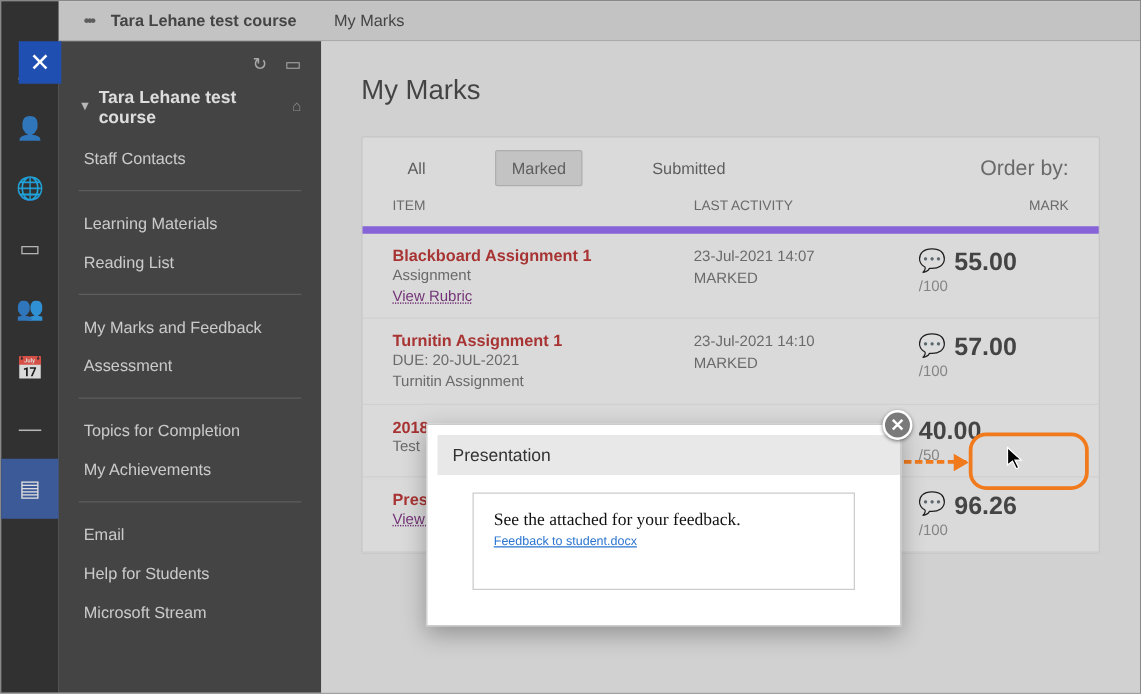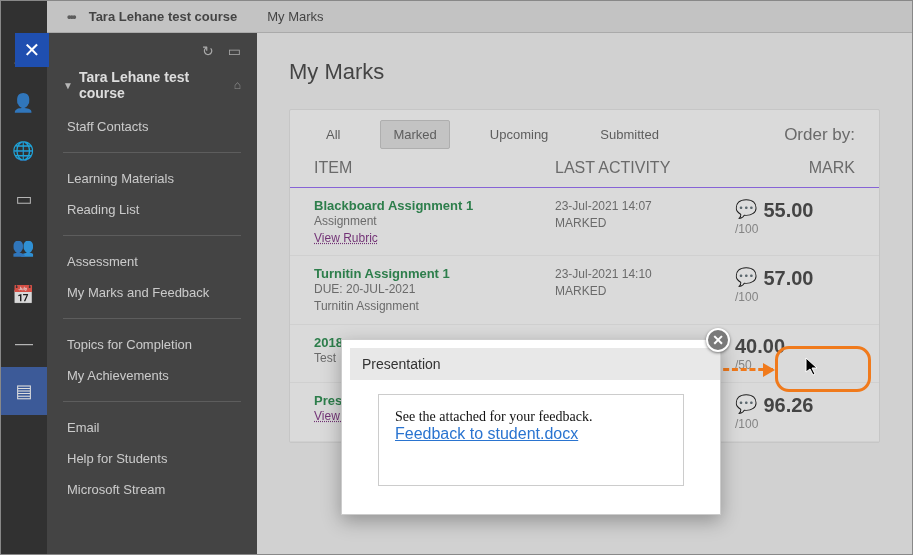--- a/index.html
+++ b/index.html
@@ -96,46 +96,46 @@
 .card {
   background: #fbfbfb;
   border: 1px solid #e0e0e0;
   border-radius: 2px;
   position: relative;
 }
 .card-tabs {
   display: flex; align-items: center;
   padding: 10px 24px 0 24px;
   font-size: 13px;
-  gap: 28px;
+  gap: 44px;
   color: #555;
 }
 .card-tabs .tab { padding: 6px 12px; cursor: pointer;}
 .card-tabs .tab.active { background: #dcdcdc; border: 1px solid #c0c0c0; border-radius: 2px;}
 .orderby { margin-left: auto; font-size: 17px; color: #666; }
 
 .cols {
   display: grid;
   grid-template-columns: 1fr 180px 120px;
   padding: 10px 24px;
-  font-size: 16px;
+  font-size: 11px;
   color: #666;
-  border-bottom: 1px solid #8b5cf6;
+  border-bottom: 6px solid #8b5cf6;
 }
 .cols .ch-mark { text-align: right;}
 
 .row {
   display: grid;
   grid-template-columns: 1fr 180px 120px;
   padding: 10px 24px;
   border-bottom: 1px solid #eee;
   font-size: 13px;
 }
 .row:last-child { border-bottom: none; }
-.item-title { color: #15803d; font-weight: 600; font-size: 13px;}
+.item-title { color: #b91c1c; font-weight: 600; font-size: 13px;}
 .item-sub { color: #666; font-size: 12px; line-height: 1.4; }
 .item-link { color: #701a75; text-decoration: underline dotted; font-size: 12px; cursor: pointer;}
 .activity { color: #666; font-size: 12px; line-height: 1.4;}
 .mark-cell { text-align: left; }
 .mark-value { font-size: 20px; font-weight: 700; color: #333; }
 .mark-total { font-size: 12px; color: #888; display: block;}
 .bubble { color: #3b8bd6; margin-right: 6px; font-size: 18px; vertical-align: 2px;}
 
 
 .highlight-ring {
@@ -184,26 +184,26 @@
 .modal-title {
   background: #e8e8e8;
   padding: 8px 12px;
   font-size: 14px;
   color: #333;
   margin: 8px 0 14px 8px;
 }
 .modal-body {
   margin: 0 36px;
   border: 1px solid #ccc;
-  padding: 14px 16px 42px 16px;
+  padding: 14px 16px 30px 16px;
   font-size: 14px;
   font-family: Georgia, 'Times New Roman', serif;
   color: #111;
 }
-.modal-body .file { color: #2a74d0; text-decoration: underline; cursor: pointer; font-family: -apple-system, "Segoe UI", Arial, sans-serif; font-size: 16px;}
+.modal-body .file { color: #2a74d0; text-decoration: underline; cursor: pointer; font-family: -apple-system, "Segoe UI", Arial, sans-serif; font-size: 10px;}
 .modal-close {
   position: absolute;
   right: -10px; top: -12px;
   width: 24px; height: 24px;
   background: #7a7a7a;
   border: 2px solid #fff;
   border-radius: 50%;
   color: #fff;
   display: flex; align-items:center; justify-content:center;
   font-size: 14px; font-weight: bold;
@@ -251,39 +251,38 @@
   <div class="course-title">
     <span class="chev">▼</span>
     <span>Tara Lehane test course</span>
     <span class="home">⌂</span>
   </div>
   <div class="side-link">Staff Contacts</div>
   <hr>
   <div class="side-link">Learning Materials</div>
   <div class="side-link">Reading List</div>
   <hr>
+  <div class="side-link">My Marks and Feedback</div>
   <div class="side-link">Assessment</div>
-  <div class="side-link">My Marks and Feedback</div>
   <hr>
   <div class="side-link">Topics for Completion</div>
   <div class="side-link">My Achievements</div>
   <hr>
   <div class="side-link">Email</div>
   <div class="side-link">Help for Students</div>
   <div class="side-link">Microsoft Stream</div>
 </div>
 
 <div class="main">
   <h1 class="page-title">My Marks</h1>
 
   <div class="card">
     <div class="card-tabs">
       <span class="tab">All</span>
       <span class="tab active">Marked</span>
-      <span class="tab">Upcoming</span>
       <span class="tab">Submitted</span>
       <span class="orderby">Order by:</span>
     </div>
 
     <div class="cols">
       <span>ITEM</span>
       <span>LAST ACTIVITY</span>
       <span class="ch-mark">MARK</span>
     </div>
 

